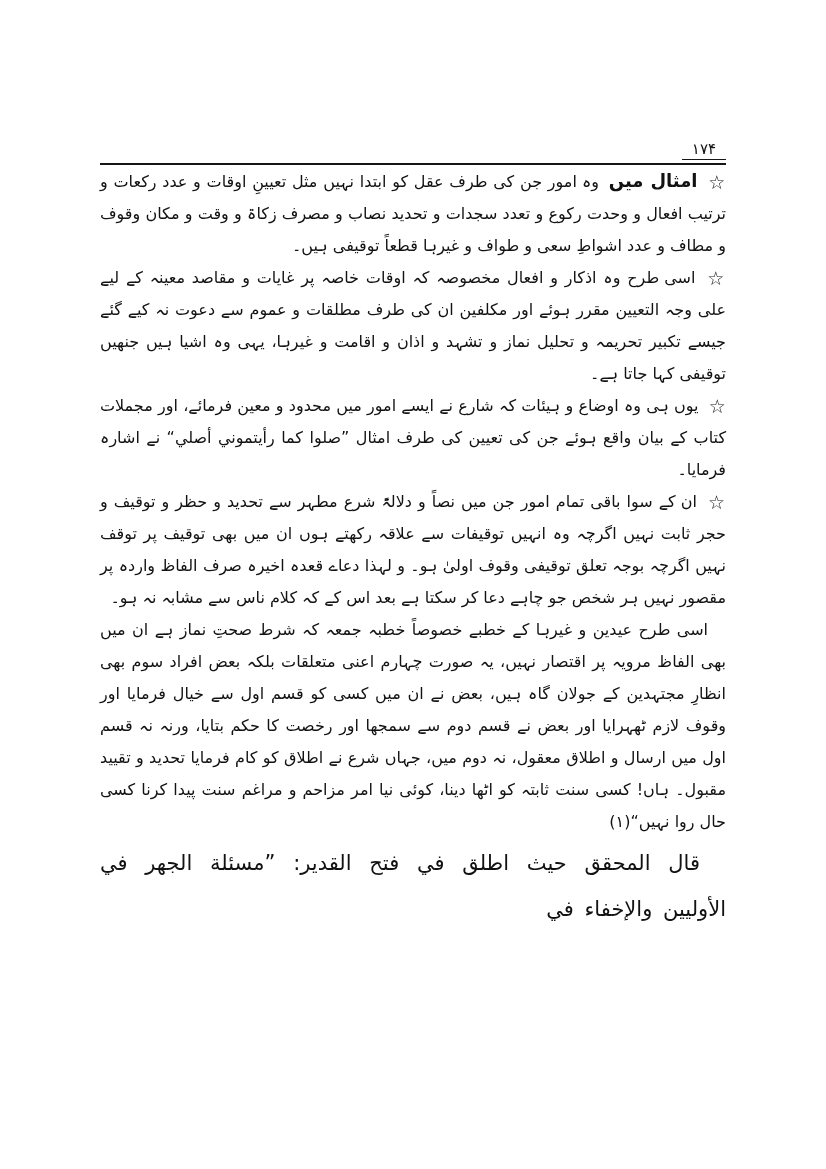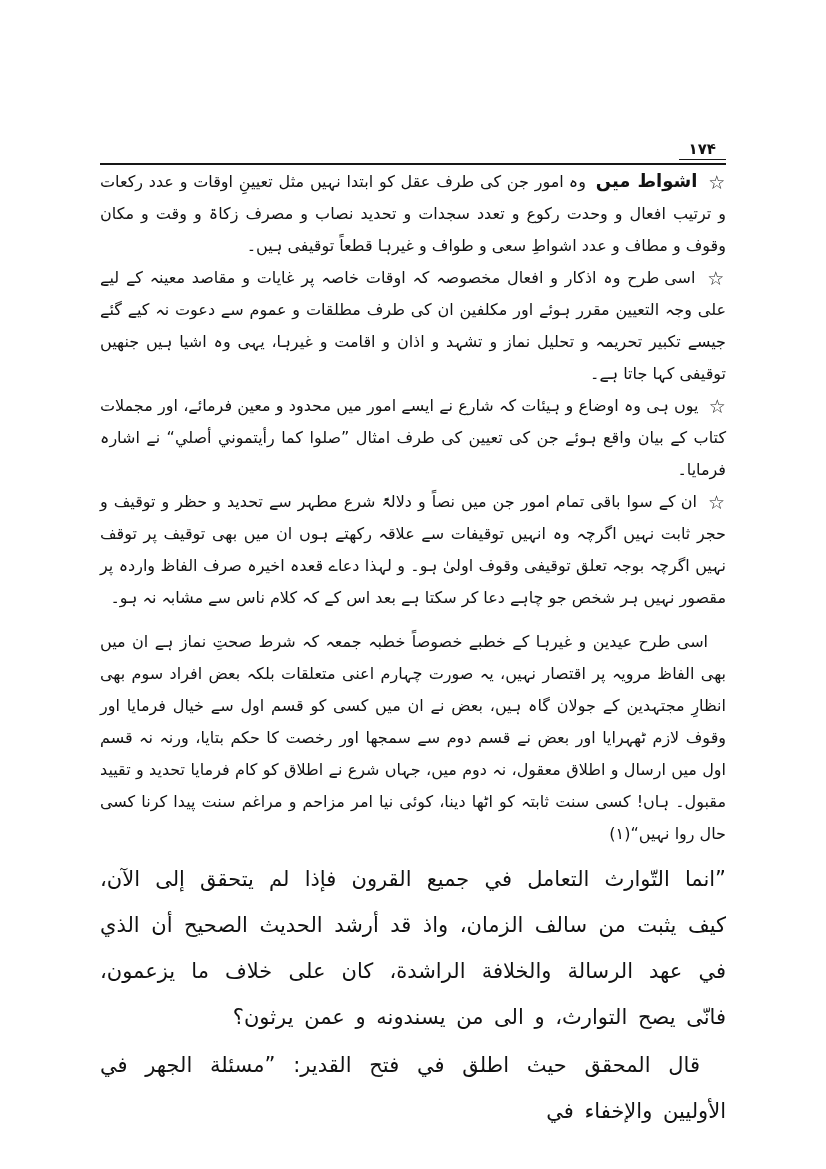--- a/index.html
+++ b/index.html
@@ -28,21 +28,21 @@
     padding-bottom:3px;
   }
   .header-title{
     font-size:18px;
     font-weight:bold;
     border-bottom:1.5px solid #161616;
     padding:0 4px 1px;
   }
   .page-number{
     font-size:15px;
-    font-weight:bold;
+    font-weight:normal;
     border-bottom:1.5px solid #161616;
     padding:0 10px 1px;
     letter-spacing:2px;
   }
   
   .para{
     margin:0;
     font-size:16px;
     line-height:32px;
     text-align:justify;
@@ -70,21 +70,20 @@
     margin-left:5px;
     vertical-align:-2px;
   }
   .lead{
     font-weight:bold;
     font-size:18px;
     margin-left:4px;
   }
   .closing{
     text-indent:18px;
-    margin-top:12px;
   }
   
   .arabic{
     margin:6px 0 0;
     font-size:21px;
     line-height:46px;
     text-align:justify;
     word-spacing:4px;
   }
   .arabic-cont{
@@ -102,21 +101,21 @@
 <div class="page">
   <div class="content">
 
     <div class="header">
       <span class="page-number">۱۷۴</span>
     </div>
 
 
     <p class="para">
       <span class="star">☆</span>
-      <span class="lead">اشواط میں</span>
+      <span class="lead">امثال میں</span>
       <span>وہ امور جن کی طرف عقل کو ابتدا نہیں مثل تعیینِ اوقات و عدد رکعات و ترتیب افعال و وحدت رکوع و تعدد سجدات و تحدید نصاب و مصرف زکاۃ و وقت و مکان وقوف و مطاف و عدد اشواطِ سعی و طواف و غیرہا قطعاً توقیفی ہیں۔</span>
     </p>
 
     <p class="para">
       <span class="star">☆</span>
       <span>اسی طرح وہ اذکار و افعال مخصوصہ کہ اوقات خاصہ پر غایات و مقاصد معینہ کے لیے علی وجہ التعیین مقرر ہوئے اور مکلفین ان کی طرف مطلقات و عموم سے دعوت نہ کیے گئے جیسے تکبیر تحریمہ و تحلیل نماز و تشہد و اذان و اقامت و غیرہا، یہی وہ اشیا ہیں جنھیں توقیفی کہا جاتا ہے۔</span>
     </p>
 
     <p class="para">
       <span class="star">☆</span>
@@ -126,22 +125,19 @@
     <p class="para">
       <span class="star">☆</span>
       <span>ان کے سوا باقی تمام امور جن میں نصاً و دلالۃً شرع مطہر سے تحدید و حظر و توقیف و حجر ثابت نہیں اگرچہ وہ انہیں توقیفات سے علاقہ رکھتے ہوں ان میں بھی توقیف پر توقف نہیں اگرچہ بوجہ تعلق توقیفی وقوف اولیٰ ہو۔ و لہذا دعاے قعدہ اخیرہ صرف الفاظ واردہ پر مقصور نہیں ہر شخص جو چاہے دعا کر سکتا ہے بعد اس کے کہ کلام ناس سے مشابہ نہ ہو۔</span>
     </p>
 
     <p class="para closing">
       <span>اسی طرح عیدین و غیرہا کے خطبے خصوصاً خطبہ جمعہ کہ شرط صحتِ نماز ہے ان میں بھی الفاظ مرویہ پر اقتصار نہیں، یہ صورت چہارم اعنی متعلقات بلکہ بعض افراد سوم بھی انظارِ مجتہدین کے جولان گاہ ہیں، بعض نے ان میں کسی کو قسم اول سے خیال فرمایا اور وقوف لازم ٹھہرایا اور بعض نے قسم دوم سے سمجھا اور رخصت کا حکم بتایا، ورنہ نہ قسم اول میں ارسال و اطلاق معقول، نہ دوم میں، جہاں شرع نے اطلاق کو کام فرمایا تحدید و تقیید مقبول۔ ہاں! کسی سنت ثابتہ کو اٹھا دینا، کوئی نیا امر مزاحم و مراغم سنت پیدا کرنا کسی حال روا نہیں“(۱)</span>
     </p>
 
 
-    <p class="arabic">
-      <span>”انما التّوارث التعامل في جميع القرون فإذا لم يتحقق إلى الآن، كيف يثبت من سالف الزمان، واذ قد أرشد الحديث الصحيح أن الذي في عهد الرسالة والخلافة الراشدة، كان على خلاف ما يزعمون، فانّى يصح التوارث، و الى من يسندونه و عمن يرثون؟</span>
-    </p>
 
     <p class="arabic-cont">
       <span>قال المحقق حيث اطلق في فتح القدير: ”مسئلة الجهر في الأوليين والإخفاء في</span>
     </p>
 
   </div>
 </div>
 
 </body></html>

